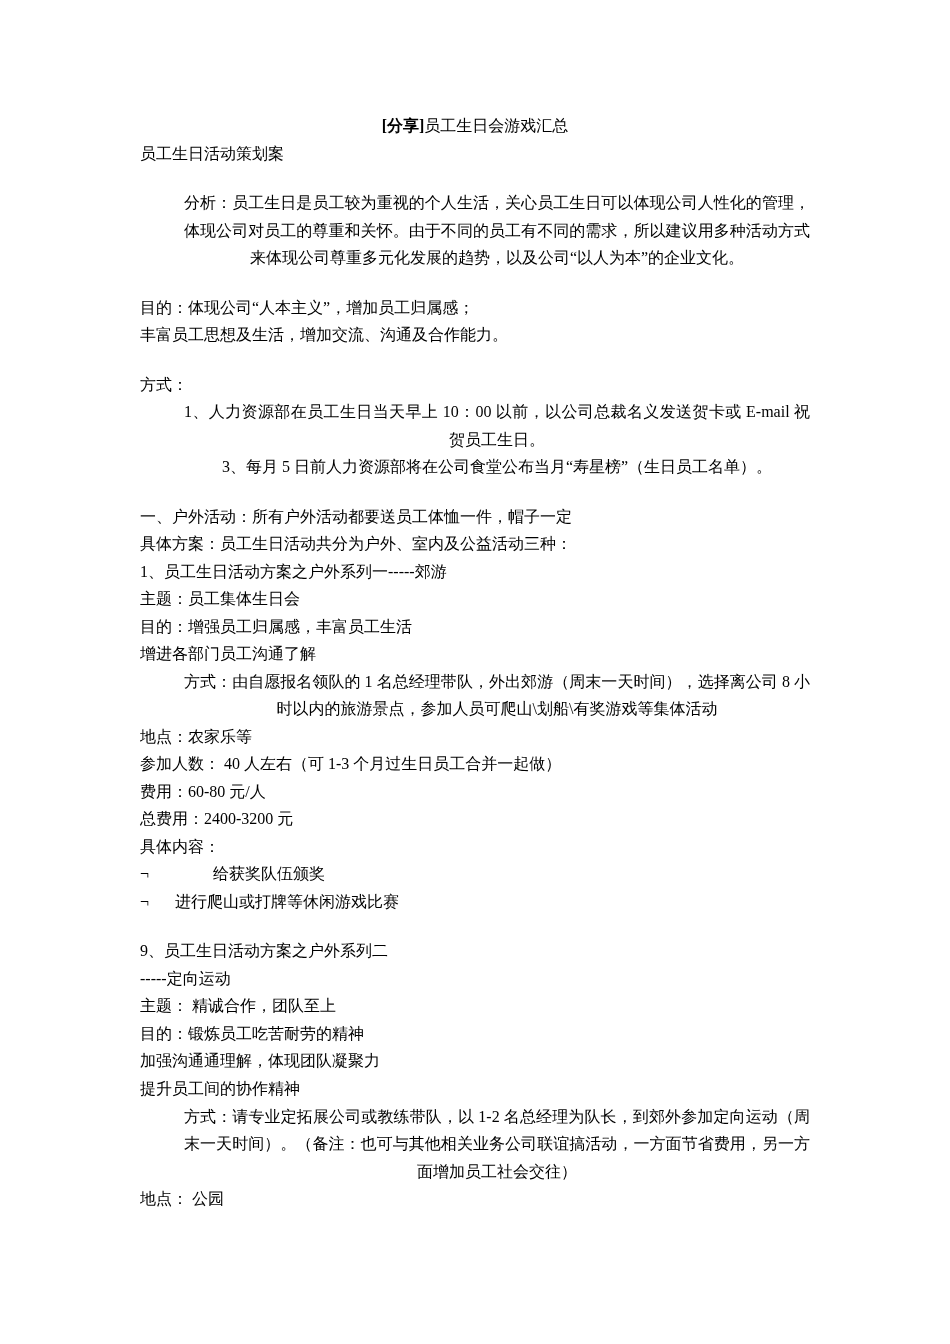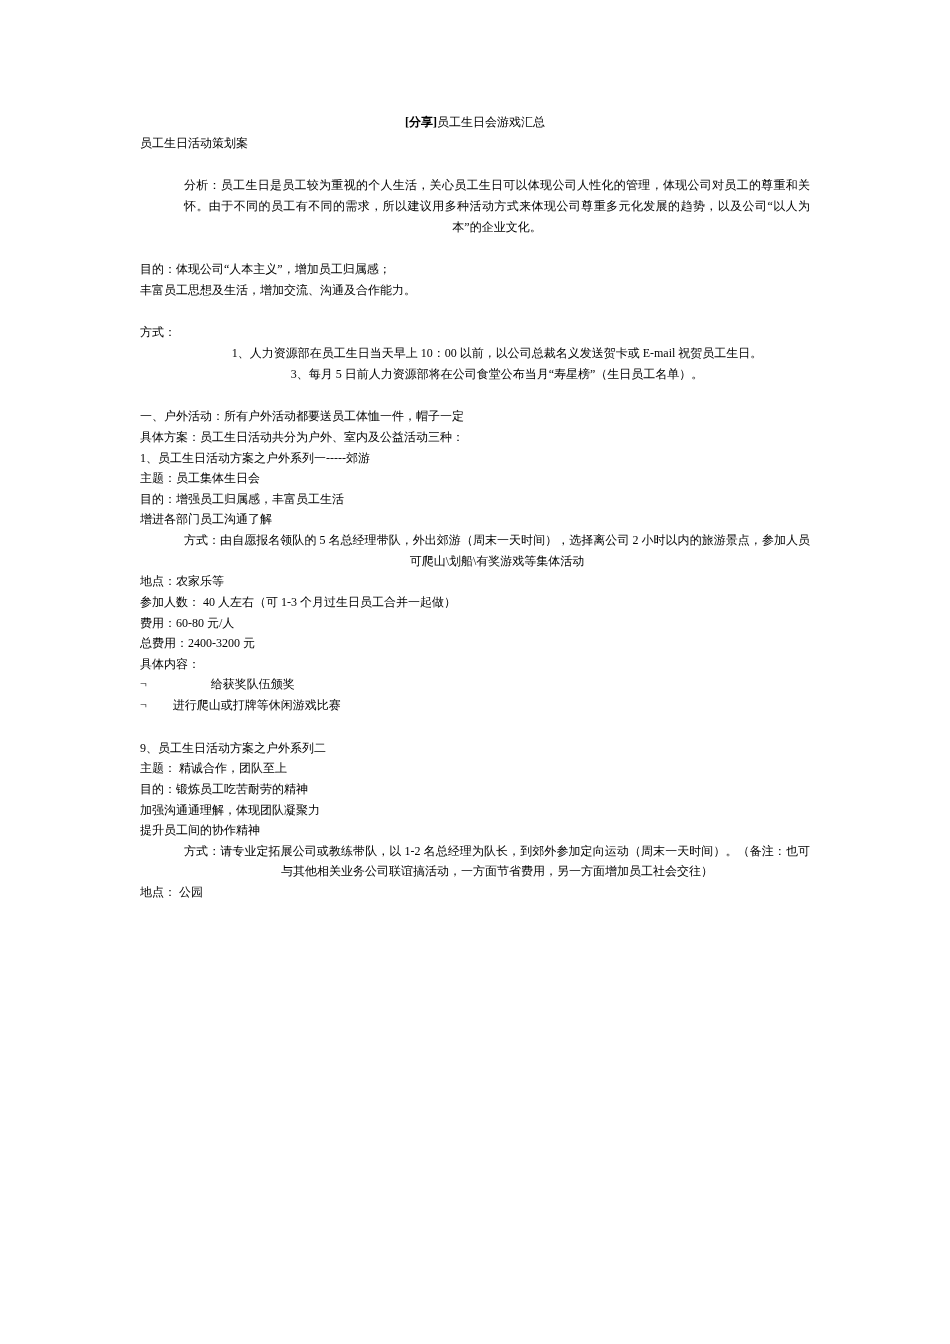--- a/index.html
+++ b/index.html
@@ -15,21 +15,21 @@
     overflow: hidden;
   }
   .page {
     position: relative;
     width: 950px;
     height: 1344px;
     box-sizing: border-box;
     padding: 112px 140px 0 140px;
   }
   .doc-body {
-    font-size: 12px;
+    font-size: 16px;
     line-height: 1.72;
   }
   p {
     margin: 0;
   }
   .center { text-align: left; }
   .justify { text-align: justify; text-align-last: center; margin-left: 44px; }
   .title-line {
     text-align: center;
   }
@@ -69,36 +69,37 @@
 
     <div class="spacer-md"></div>
 
     <p class="center">一、户外活动：所有户外活动都要送员工体恤一件，帽子一定</p>
     <p class="center">具体方案：员工生日活动共分为户外、室内及公益活动三种：</p>
 
     <p class="center">1、员工生日活动方案之户外系列一-----郊游</p>
     <p class="center">主题：员工集体生日会</p>
     <p class="center">目的：增强员工归属感，丰富员工生活</p>
     <p class="center">增进各部门员工沟通了解</p>
-    <p class="justify">方式：由自愿报名领队的 5 名总经理带队，外出郊游（周末一天时间），选择离公司 2 小时以内的旅游景点，参加人员可爬山\划船\有奖游戏等集体活动</p>
+    <p class="justify">方式：由自愿报名领队的 1 名总经理带队，外出郊游（周末一天时间），选择离公司 8 小时以内的旅游景点，参加人员可爬山\划船\有奖游戏等集体活动</p>
     <p class="center">地点：农家乐等</p>
     <p class="center">参加人数： 40 人左右（可 1-3 个月过生日员工合并一起做）</p>
     <p class="center">费用：60-80 元/人</p>
     <p class="center">总费用：2400-3200 元</p>
     <p class="center">具体内容：</p>
     <p class="center">
       <span>¬</span><span class="gap-wide"></span><span>给获奖队伍颁奖</span>
     </p>
     <p class="center">
       <span>¬</span><span class="gap-mid"></span><span>进行爬山或打牌等休闲游戏比赛</span>
     </p>
 
     <div class="spacer-md"></div>
 
     <p class="center">9、员工生日活动方案之户外系列二</p>
+    <p class="center">-----定向运动</p>
     <p class="center">主题： 精诚合作，团队至上</p>
     <p class="center">目的：锻炼员工吃苦耐劳的精神</p>
     <p class="center">加强沟通通理解，体现团队凝聚力</p>
     <p class="center">提升员工间的协作精神</p>
     <p class="justify">方式：请专业定拓展公司或教练带队，以 1-2 名总经理为队长，到郊外参加定向运动（周末一天时间）。（备注：也可与其他相关业务公司联谊搞活动，一方面节省费用，另一方面增加员工社会交往）</p>
     <p class="center">地点： 公园</p>
 
   </div>
 </div>
 

